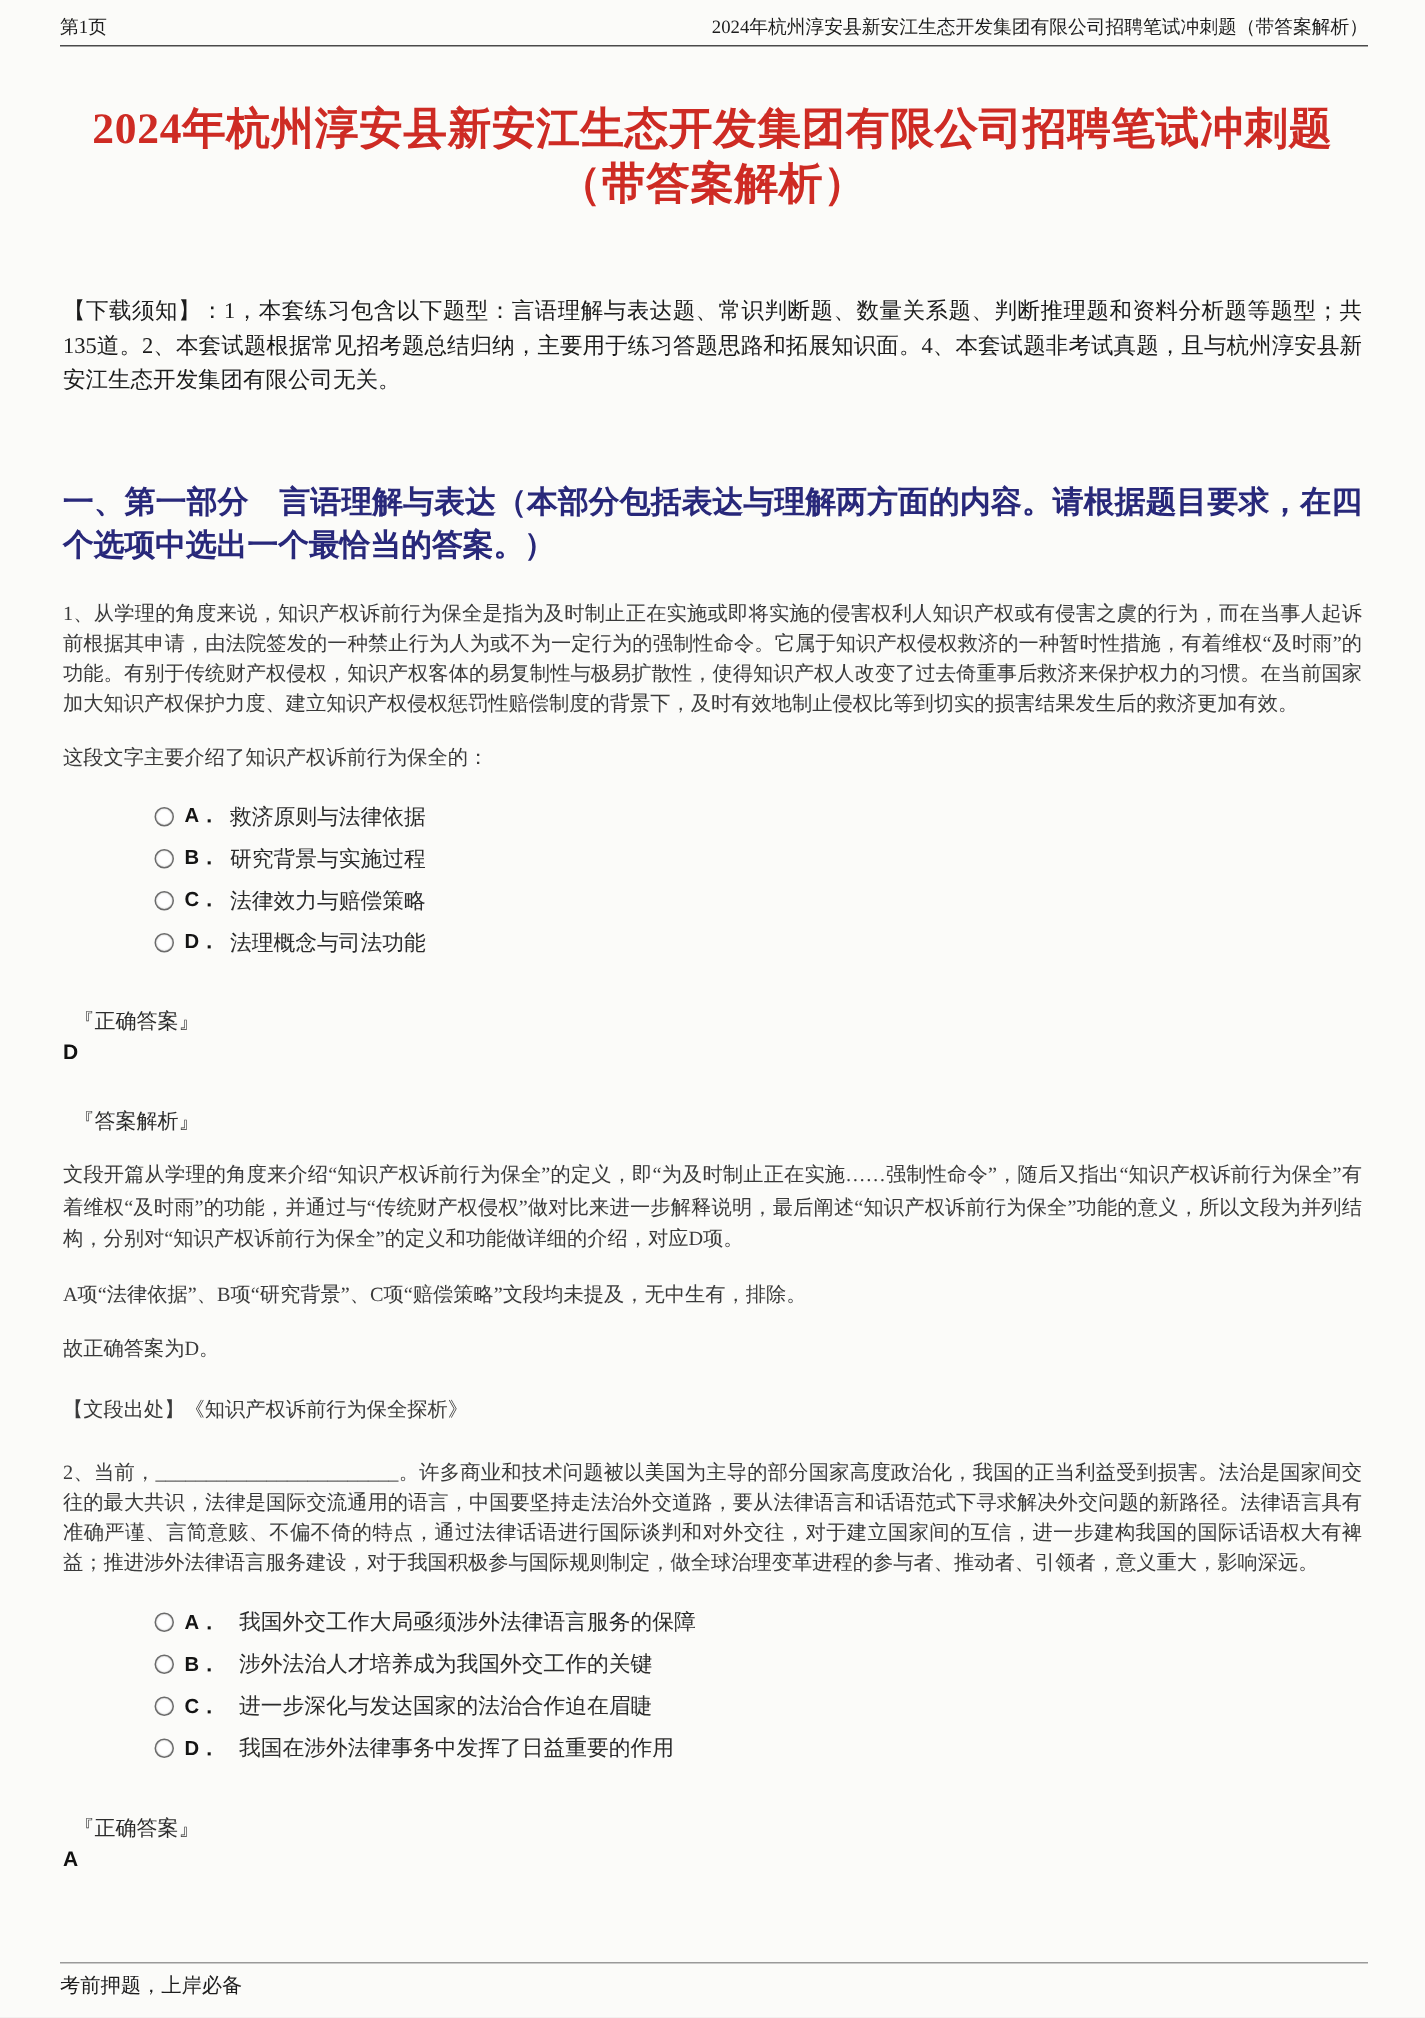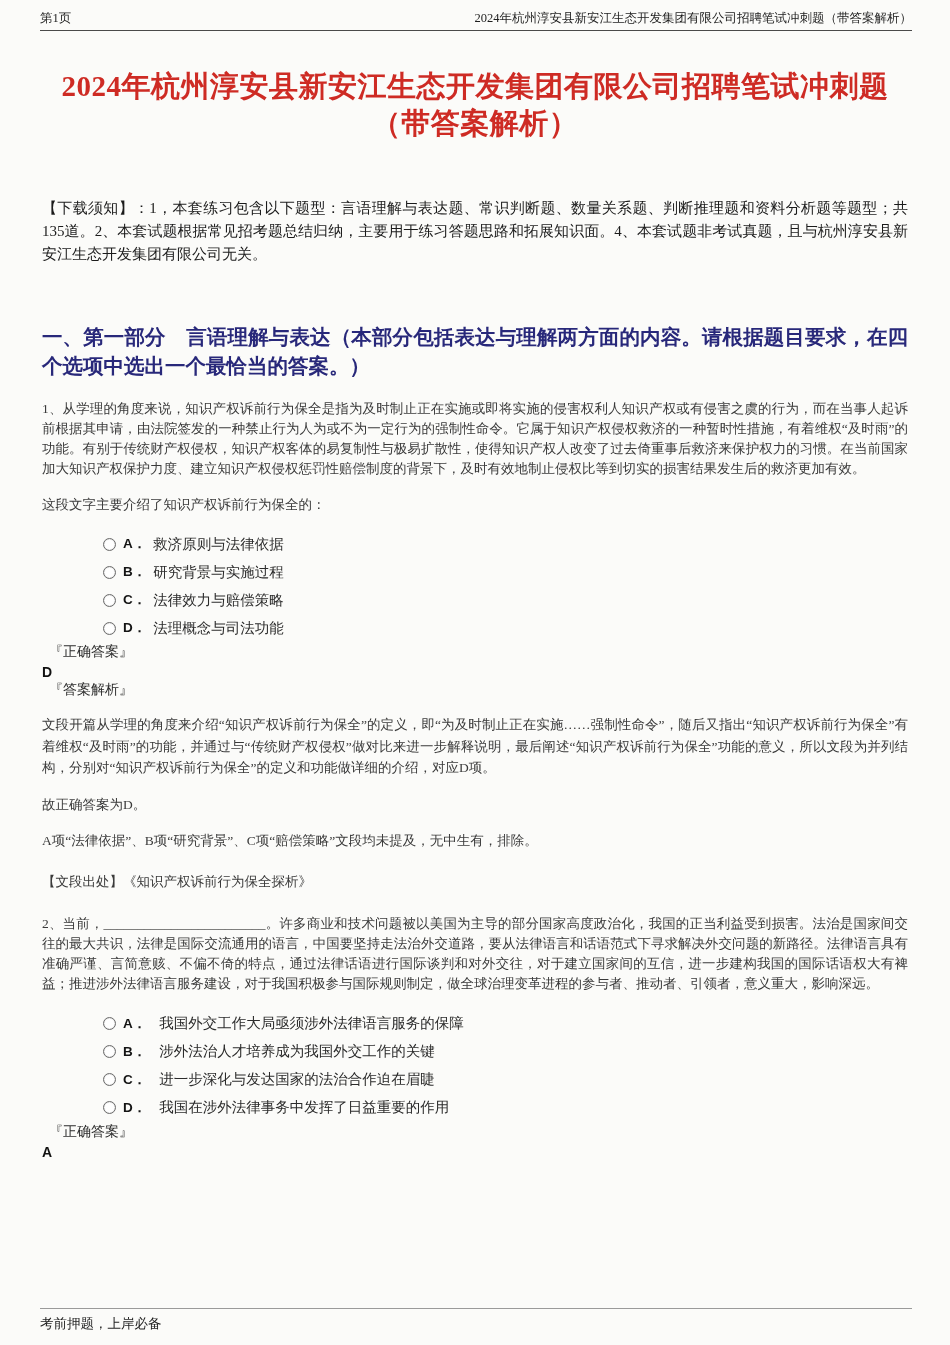--- a/index.html
+++ b/index.html
@@ -23,21 +23,21 @@
     letter-spacing:0.5px;
   }
   
   .notice{
     margin:55px 42px 0;font-size:15px;line-height:23px;color:#1b1b1b;
     text-align:justify;
   }
   
   .sect{
     margin:57px 42px 0;font-size:20.5px;font-weight:bold;line-height:28.5px;
-    color:#28287a;text-align:justify;
+    color:#28287a;text-align:justify;font-family:Liberation Mono, monospace;
   }
   
   .q-body{
     margin:19px 42px 0;font-size:13.5px;line-height:20px;color:#3a3a3a;
     text-align:justify;
   }
   .q-stem{margin:17px 42px 0;font-size:13.5px;color:#3a3a3a;}
   .opts{margin:16px 42px 0 103px;}
   .opt{
     display:flex;align-items:center;height:28px;
@@ -45,21 +45,21 @@
   }
   .radio{
     width:11px;height:11px;flex:0 0 11px;border:1px solid #6b6b6b;border-radius:50%;
     background:#fff;margin-right:7px;box-shadow:inset 0 0 1px #999;
   }
   .opt .letter{
     font-family:"Liberation Sans","DejaVu Sans",sans-serif;
     font-weight:bold;font-size:13.5px;margin-right:7px;color:#141414;white-space:pre;
   }
   .opts.wide .letter{margin-right:13px;}
-  .ans-label{margin:1px 42px 0 49px;font-size:14px;color:#2c2c2c;}
+  .ans-label{margin:30px 42px 0 49px;font-size:14px;color:#2c2c2c;}
   .ans-value{
     margin:3px 42px 0;font-size:14px;font-weight:bold;color:#111;
     font-family:"Liberation Sans","DejaVu Sans",sans-serif;
   }
   .ana-p{
     margin:15px 42px 0;font-size:13.5px;line-height:21.5px;color:#3a3a3a;
     text-align:justify;
   }
   .src{margin:21px 42px 0;font-size:13.5px;color:#3a3a3a;}
   
@@ -114,22 +114,22 @@
       <div class="opt">
         <span class="radio"></span>
         <span class="letter">D．</span>
         <span>法理概念与司法功能</span>
       </div>
     </div>
     <p class="ans-label">『正确答案』</p>
     <p class="ans-value">D</p>
     <p class="ans-label">『答案解析』</p>
     <p class="ana-p">文段开篇从学理的角度来介绍“知识产权诉前行为保全”的定义，即“为及时制止正在实施……强制性命令”，随后又指出“知识产权诉前行为保全”有着维权“及时雨”的功能，并通过与“传统财产权侵权”做对比来进一步解释说明，最后阐述“知识产权诉前行为保全”功能的意义，所以文段为并列结构，分别对“知识产权诉前行为保全”的定义和功能做详细的介绍，对应D项。</p>
+    <p class="ana-p">A项“法律依据”、B项“研究背景”、C项“赔偿策略”文段均未提及，无中生有，排除。</p>
     <p class="ana-p">故正确答案为D。</p>
-    <p class="ana-p">A项“法律依据”、B项“研究背景”、C项“赔偿策略”文段均未提及，无中生有，排除。</p>
     <p class="src">【文段出处】《知识产权诉前行为保全探析》</p>
   </div>
 
   <div>
     <p class="q-body" style="margin-top:23px">2、当前，________________________。许多商业和技术问题被以美国为主导的部分国家高度政治化，我国的正当利益受到损害。法治是国家间交往的最大共识，法律是国际交流通用的语言，中国要坚持走法治外交道路，要从法律语言和话语范式下寻求解决外交问题的新路径。法律语言具有准确严谨、言简意赅、不偏不倚的特点，通过法律话语进行国际谈判和对外交往，对于建立国家间的互信，进一步建构我国的国际话语权大有裨益；推进涉外法律语言服务建设，对于我国积极参与国际规则制定，做全球治理变革进程的参与者、推动者、引领者，意义重大，影响深远。</p>
     <div class="opts wide">
       <div class="opt">
         <span class="radio"></span>
         <span class="letter">A．</span>
         <span>我国外交工作大局亟须涉外法律语言服务的保障</span>

